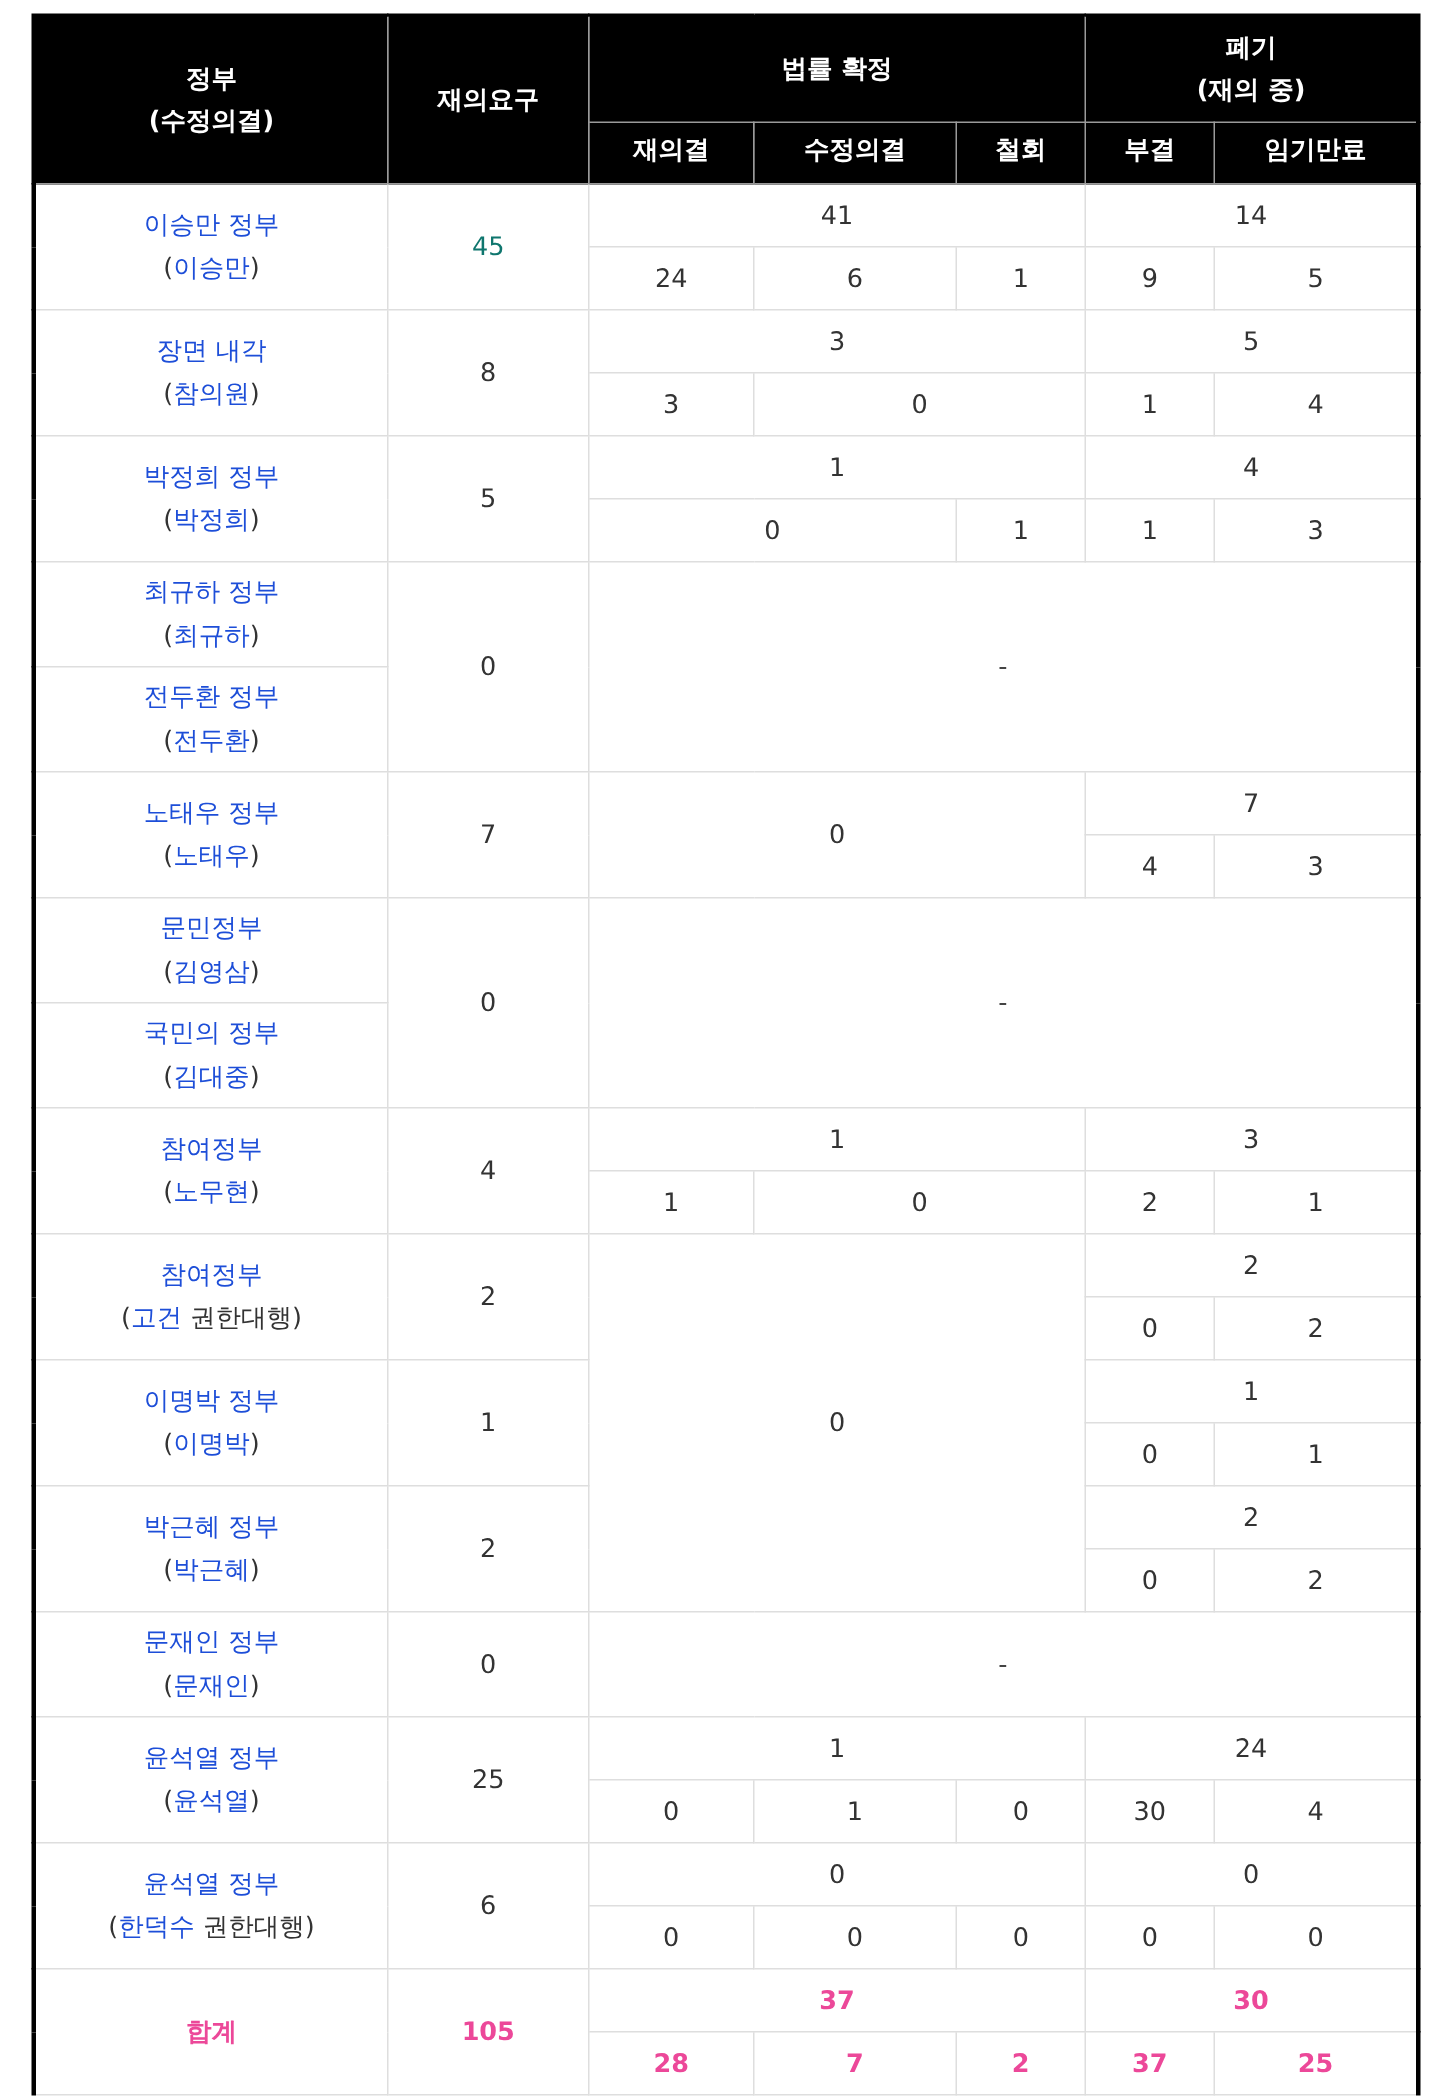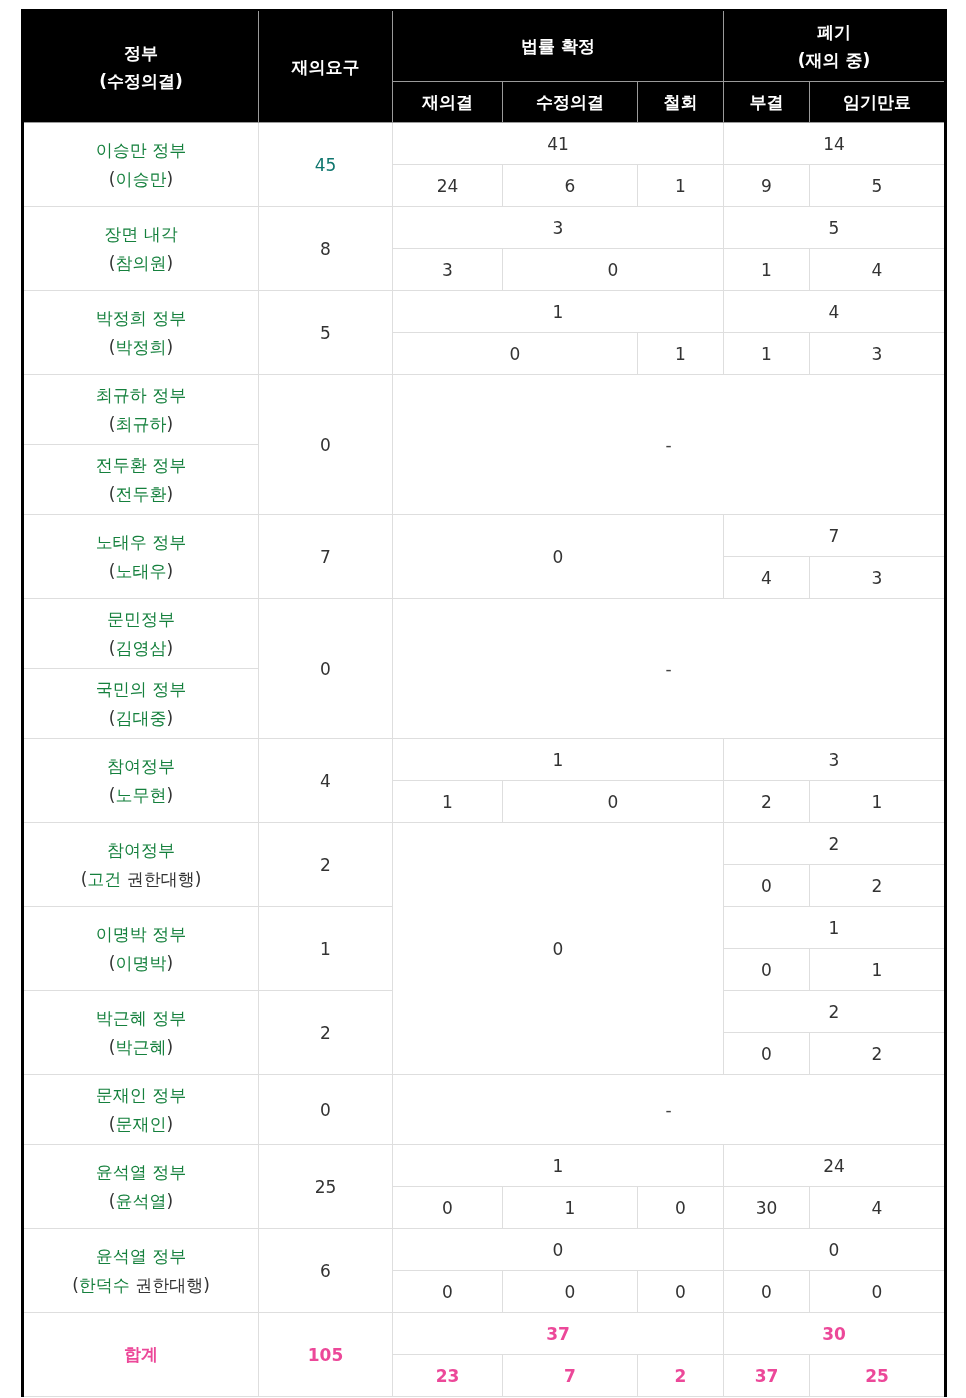--- a/index.html
+++ b/index.html
@@ -5,24 +5,24 @@
   html, body { margin:0; padding:0; background:#ffffff; }
   body { width:966px; height:1398px; overflow:hidden; position:relative;
          font-family:"DejaVu Sans","Liberation Sans",sans-serif; color:#333; }
   table.veto { position:absolute; left:21px; top:9px; border-collapse:collapse;
                table-layout:fixed; width:923px; border-left:3px solid #000; border-right:3px solid #000;
                border-top:2px solid #000; }
   table.veto td, table.veto th { border:1px solid #dedede; text-align:center; vertical-align:middle;
                padding:0; font-size:17px; font-weight:normal; }
   table.veto th { background:#000; color:#fff; font-weight:bold; font-size:17px; border:1px solid #9a9a9a; line-height:28px; }
   table.veto thead tr:first-child th { height:70px; }
-  table.veto thead tr:nth-child(2) th { height:40px; }
+  table.veto thead tr:nth-child(2) th { height:40px;font-family:Liberation Mono, monospace; }
   table.veto tbody td { height:41px; }
   td.gov { line-height:29px; font-size:17px; }
-  .gname { color:#15803d; }
+  .gname { color:#1d4ed8; }
   .paren { color:#333; }
   td.tall { height:69px !important; }
   td.num { color:#0f766e; }
   tr.total td { font-weight:bold; color:#ec4899; }
   .dash { color:#444; }
 </style>
 </head>
 <body>
 
 <table class="veto">
@@ -199,20 +199,20 @@
       <td>0</td>
     </tr>
 
     <tr class="total">
       <td rowspan="2">합계</td>
       <td rowspan="2">105</td>
       <td colspan="3">37</td>
       <td colspan="2">30</td>
     </tr>
     <tr class="total">
-      <td>23</td>
+      <td>28</td>
       <td>7</td>
       <td>2</td>
       <td>37</td>
       <td>25</td>
     </tr>
   </tbody>
 </table>
 
 </body></html>

